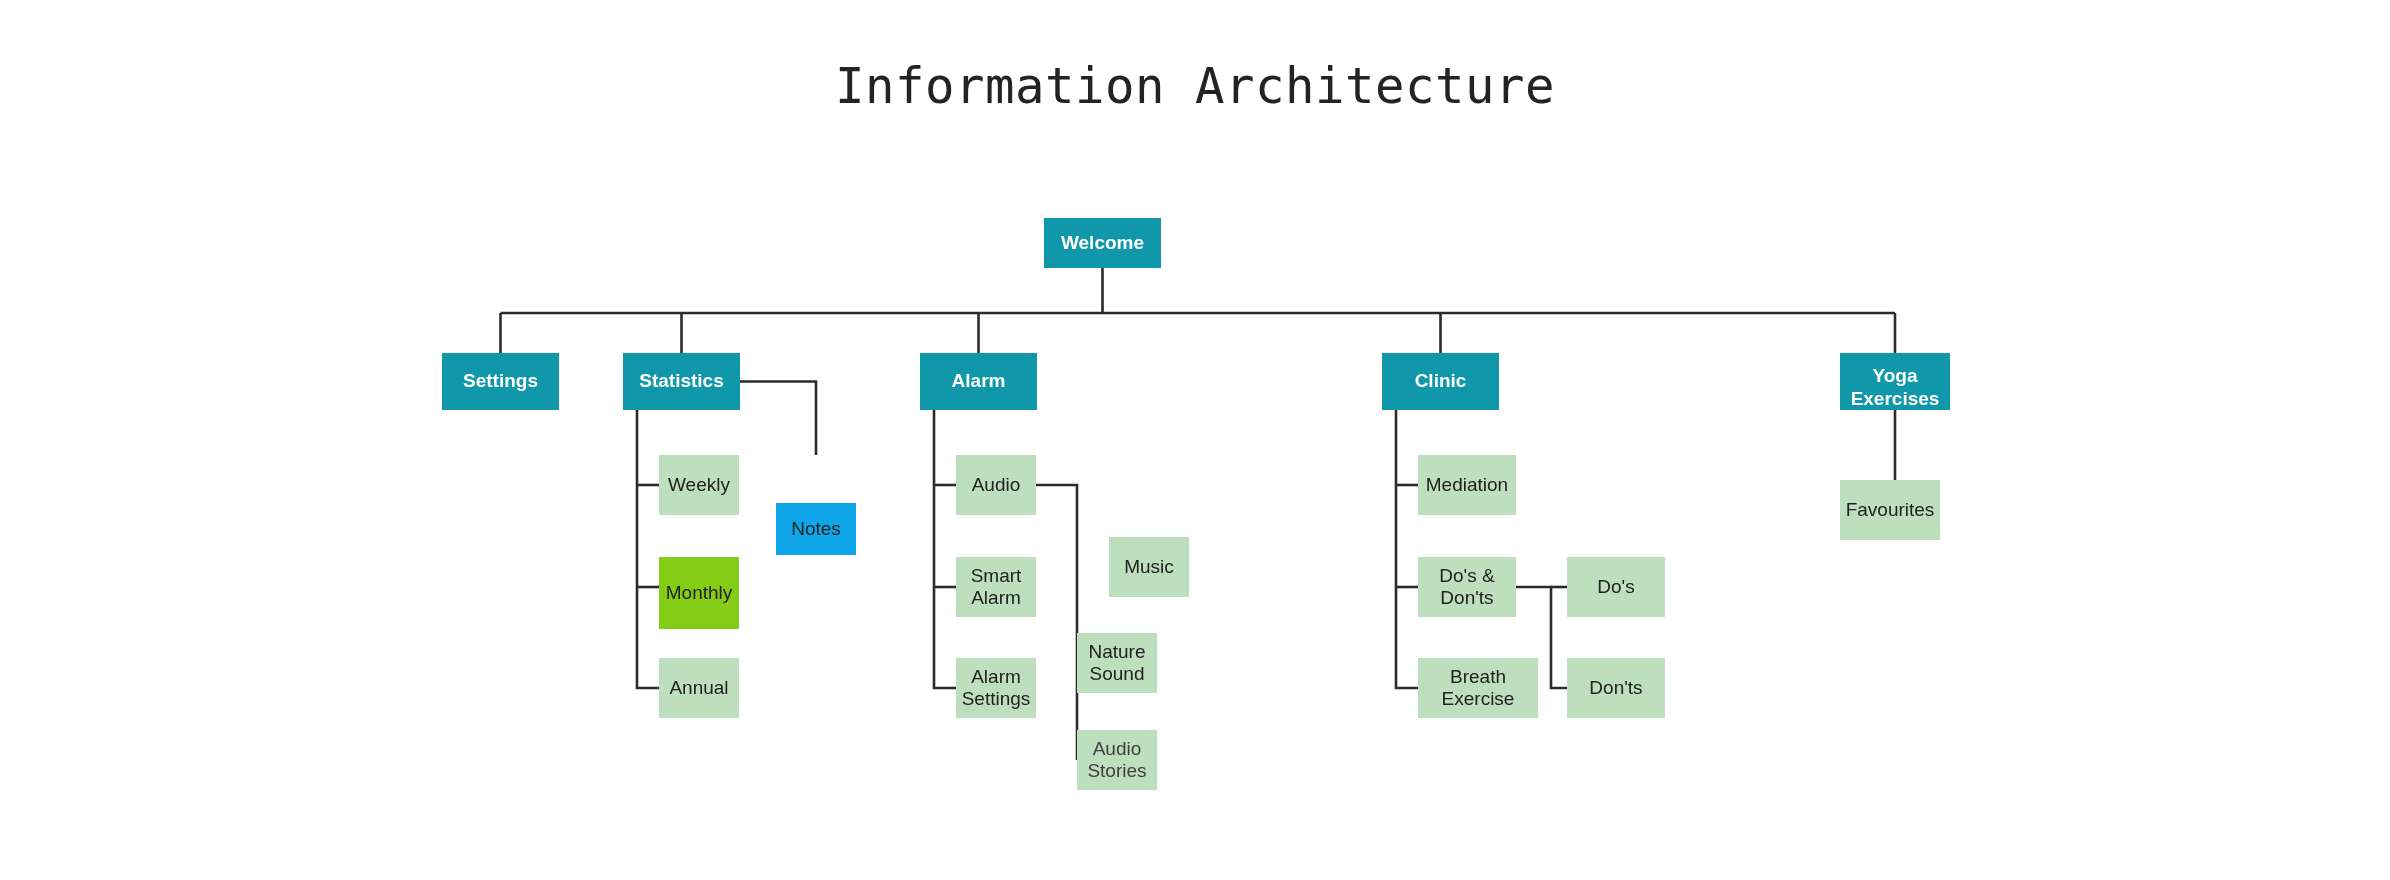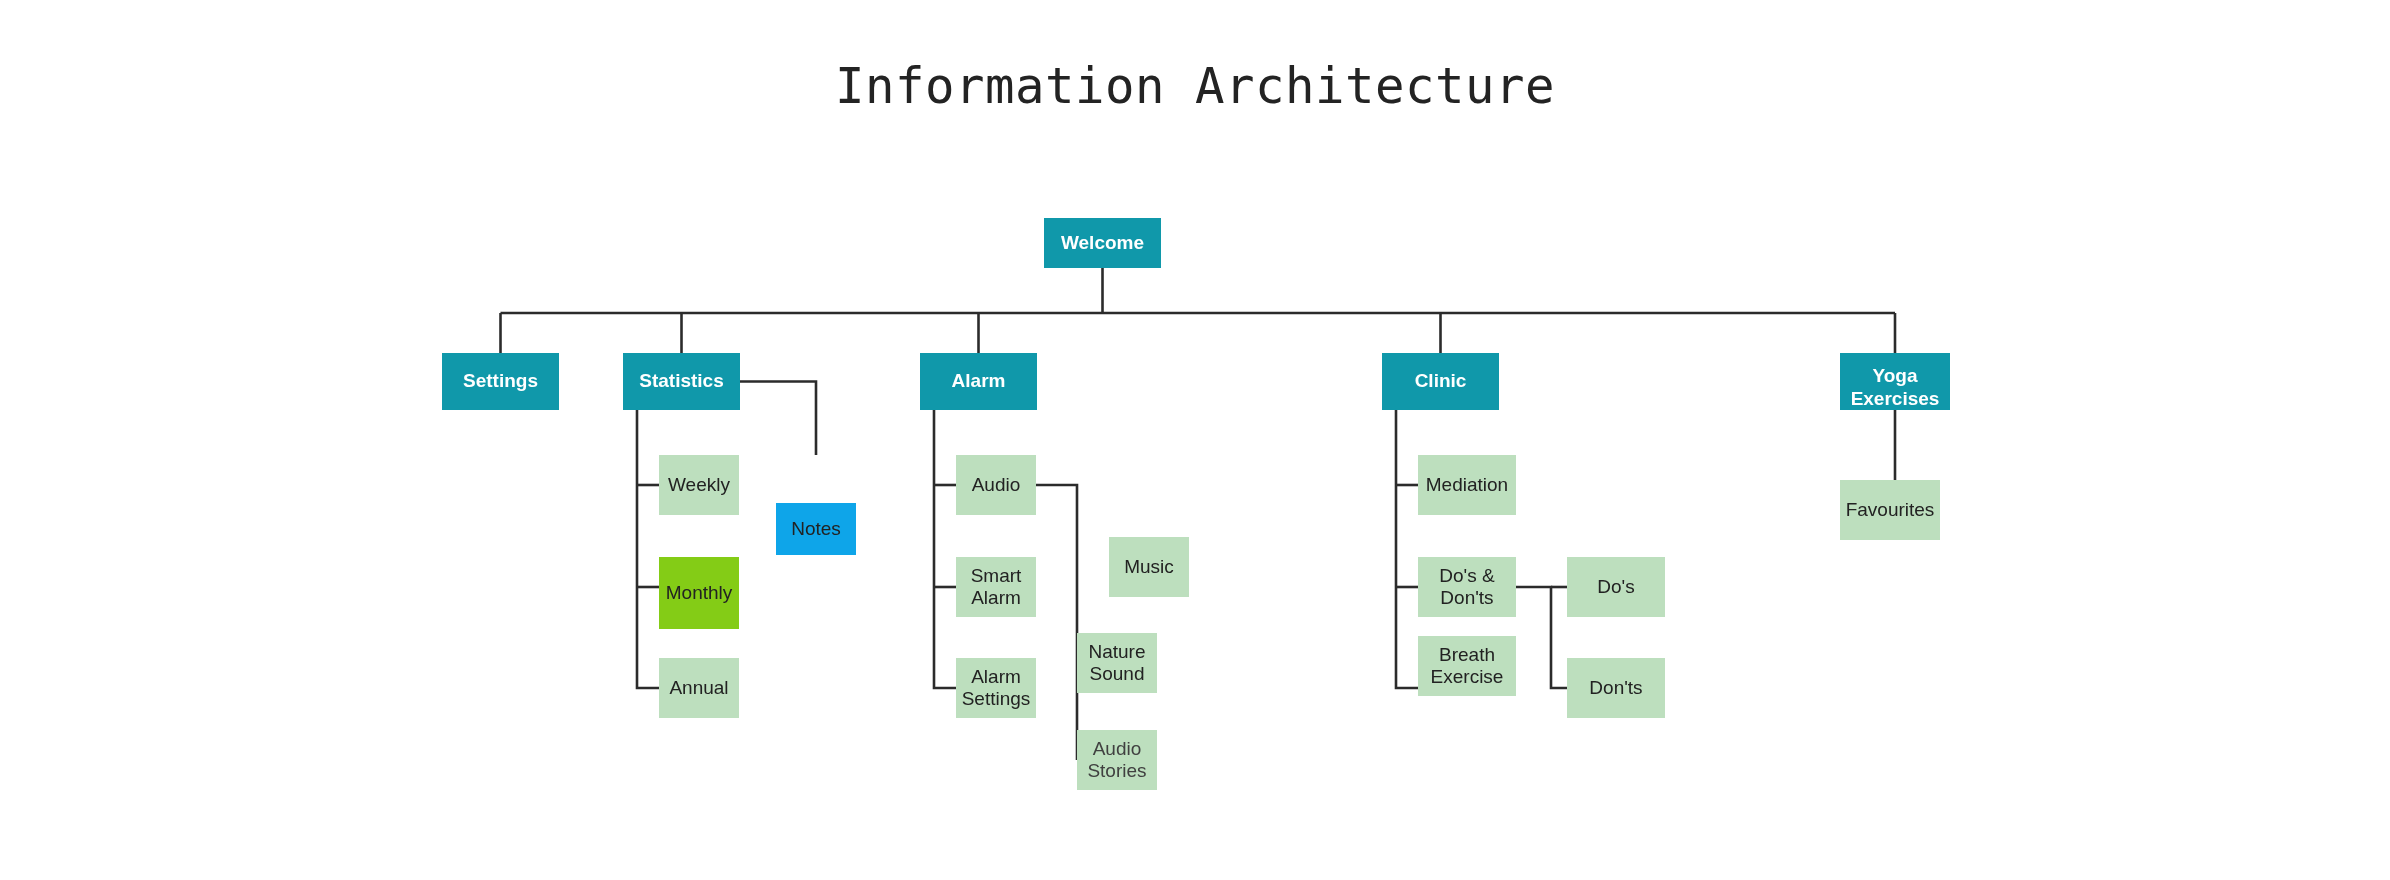--- a/index.html
+++ b/index.html
@@ -142,21 +142,21 @@
       </div>
       <div class="node node-leaf" style="left: 1077px; top: 730px; width: 80px; height: 60px; background: rgb(189, 223, 190); color: #404040;">
         <span>Audio Stories</span>
       </div>
       <div class="node node-leaf" style="left: 1418px; top: 455px; width: 98px; height: 60px; background: rgb(189, 223, 190); color: rgb(34, 34, 34);">
         <span>Mediation</span>
       </div>
       <div class="node node-leaf" style="left: 1418px; top: 557px; width: 98px; height: 60px; background: rgb(189, 223, 190); color: rgb(34, 34, 34);">
         <span>Do's &amp; Don'ts</span>
       </div>
-      <div class="node node-leaf" style="left: 1418px; top: 636px; width: 98px; height: 60px; background: rgb(189, 223, 190); color: rgb(34, 34, 34);">
+      <div class="node node-leaf" style="left: 1418px; top: 658px; width: 120px; height: 60px; background: rgb(189, 223, 190); color: rgb(34, 34, 34);">
         <span>Breath Exercise</span>
       </div>
       <div class="node node-leaf" style="left: 1567px; top: 557px; width: 98px; height: 60px; background: rgb(189, 223, 190); color: rgb(34, 34, 34);">
         <span>Do's</span>
       </div>
       <div class="node node-leaf" style="left: 1567px; top: 658px; width: 98px; height: 60px; background: rgb(189, 223, 190); color: rgb(34, 34, 34);">
         <span>Don'ts</span>
       </div>
       <div class="node node-leaf" style="left: 1840px; top: 480px; width: 100px; height: 60px; background: rgb(189, 223, 190); color: rgb(34, 34, 34);">
         <span>Favourites</span>

